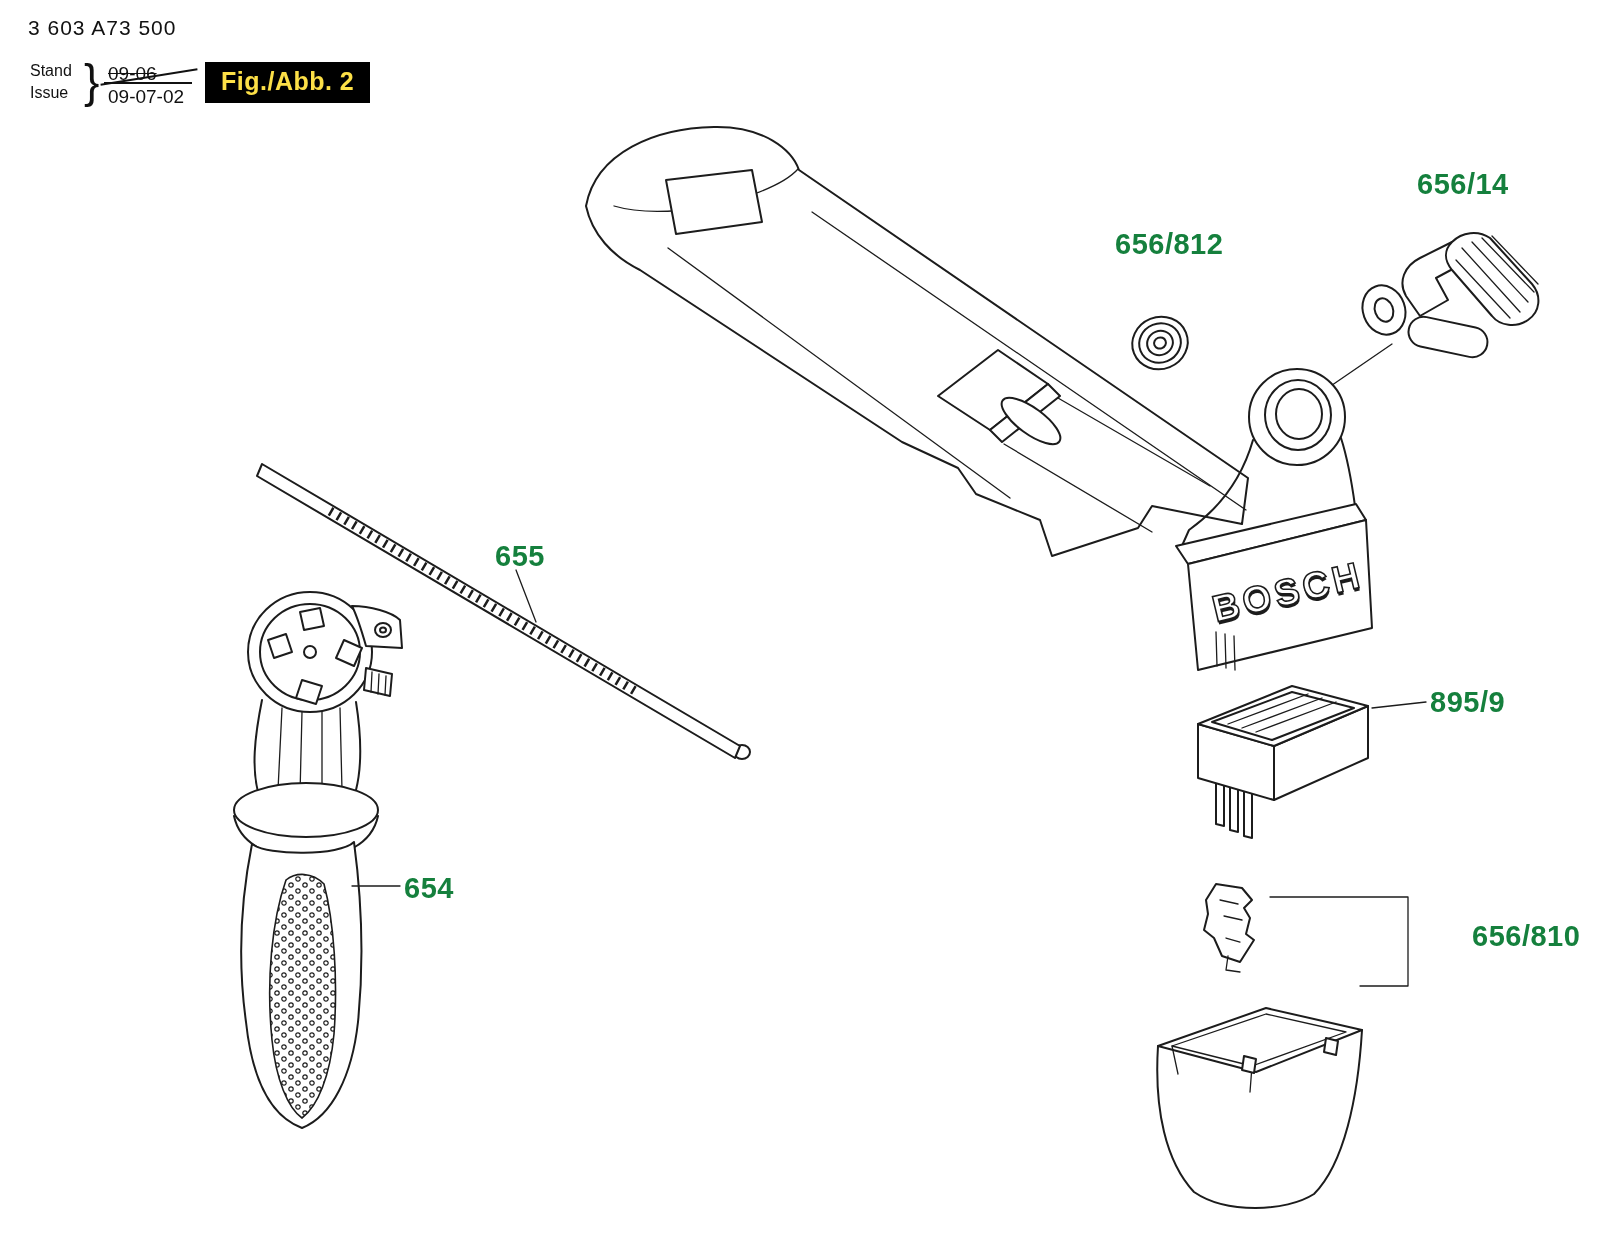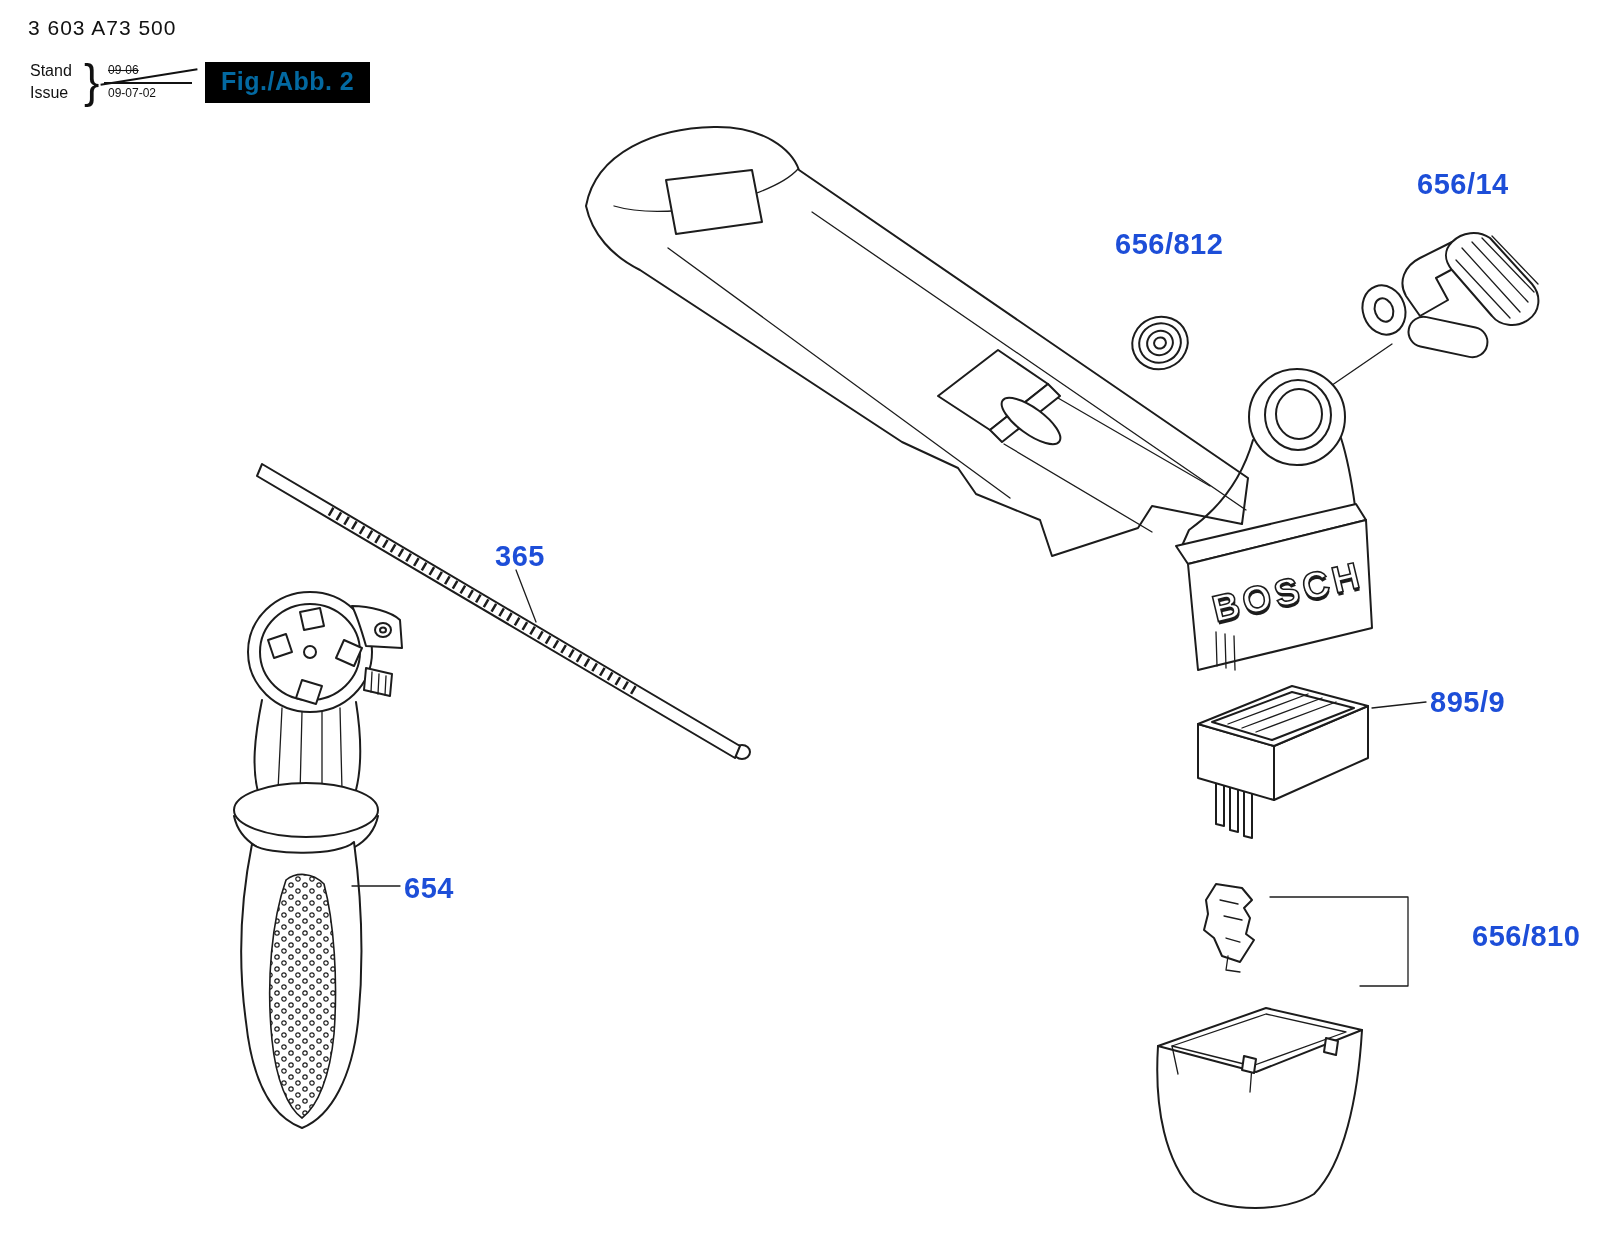--- a/index.html
+++ b/index.html
@@ -3,31 +3,31 @@
 <meta charset="utf-8">
 <style>
   * { margin:0; padding:0; box-sizing:border-box; }
   html,body { background:#ffffff; }
   .page {
     position:relative; width:1600px; height:1253px; background:#ffffff;
     font-family:"Liberation Sans", sans-serif; color:#111; overflow:hidden;padding-left:31px;
   }
   .doc-number { position:absolute; left:28px; top:16px; font-size:21px; letter-spacing:1px; color:#111; }
   .hdr-label  { position:absolute; font-size:16px; color:#111; }
-  .hdr-value  { position:absolute; font-size:12px; color:#111; }
+  .hdr-value  { position:absolute; font-size:19px; color:#111; }
   .struck     { text-decoration:line-through; }
   .brace      { position:absolute; left:84px; top:54px; font-size:46px; font-weight:300; color:#111; }
   .strike-line{ position:absolute; left:100px; top:76px; width:98px; height:2px; background:#111; transform:rotate(-9deg); }
   .under-line { position:absolute; left:104px; top:82px; width:88px; height:1.5px; background:#111; }
   .fig-box {
-    position:absolute; left:205px; top:62px; background:#000; color:#0369a1;
+    position:absolute; left:205px; top:62px; background:#000; color:#fde047;
     font-size:25px; font-weight:bold; padding:5px 16px 7px 16px; letter-spacing:0.5px;
   }
   .part-label {
-    position:absolute; font-size:29px; font-weight:bold; color:#1d4ed8; letter-spacing:0.5px;
+    position:absolute; font-size:29px; font-weight:bold; color:#15803d; letter-spacing:0.5px;
     white-space:nowrap;
   }
   .lbl-655    { left:495px;  top:540px; }
   .lbl-654    { left:404px;  top:872px; }
   .lbl-656812 { left:1115px; top:228px;text-align:right; }
   .lbl-65614  { left:1417px; top:168px; }
   .lbl-6569   { left:1430px; top:686px; }
   .lbl-656810 { left:1472px; top:920px; }
   svg.diagram { position:absolute; left:0; top:0; }
   .ln      { fill:#ffffff; stroke:#1c1c1c; stroke-width:2; stroke-linejoin:round; stroke-linecap:round; }
@@ -170,20 +170,20 @@
     </g>
 
     <g>
       <path class="ln-thin" d="M516,570 L536,622"></path>
       <path class="ln-thin" d="M400,886 L352,886"></path>
       <path class="ln-thin" d="M1426,702 L1372,708"></path>
       <path class="ln-thin" d="M1270,897 L1408,897 L1408,986 L1360,986"></path>
     </g>
   </svg>
 
-  <div class="part-label lbl-655">365</div>
+  <div class="part-label lbl-655">655</div>
   <div class="part-label lbl-654">654</div>
   <div class="part-label lbl-656812">656/812</div>
   <div class="part-label lbl-65614">656/14</div>
   <div class="part-label lbl-6569">895/9</div>
   <div class="part-label lbl-656810">656/810</div>
 
 </div>
 
 </body></html>

